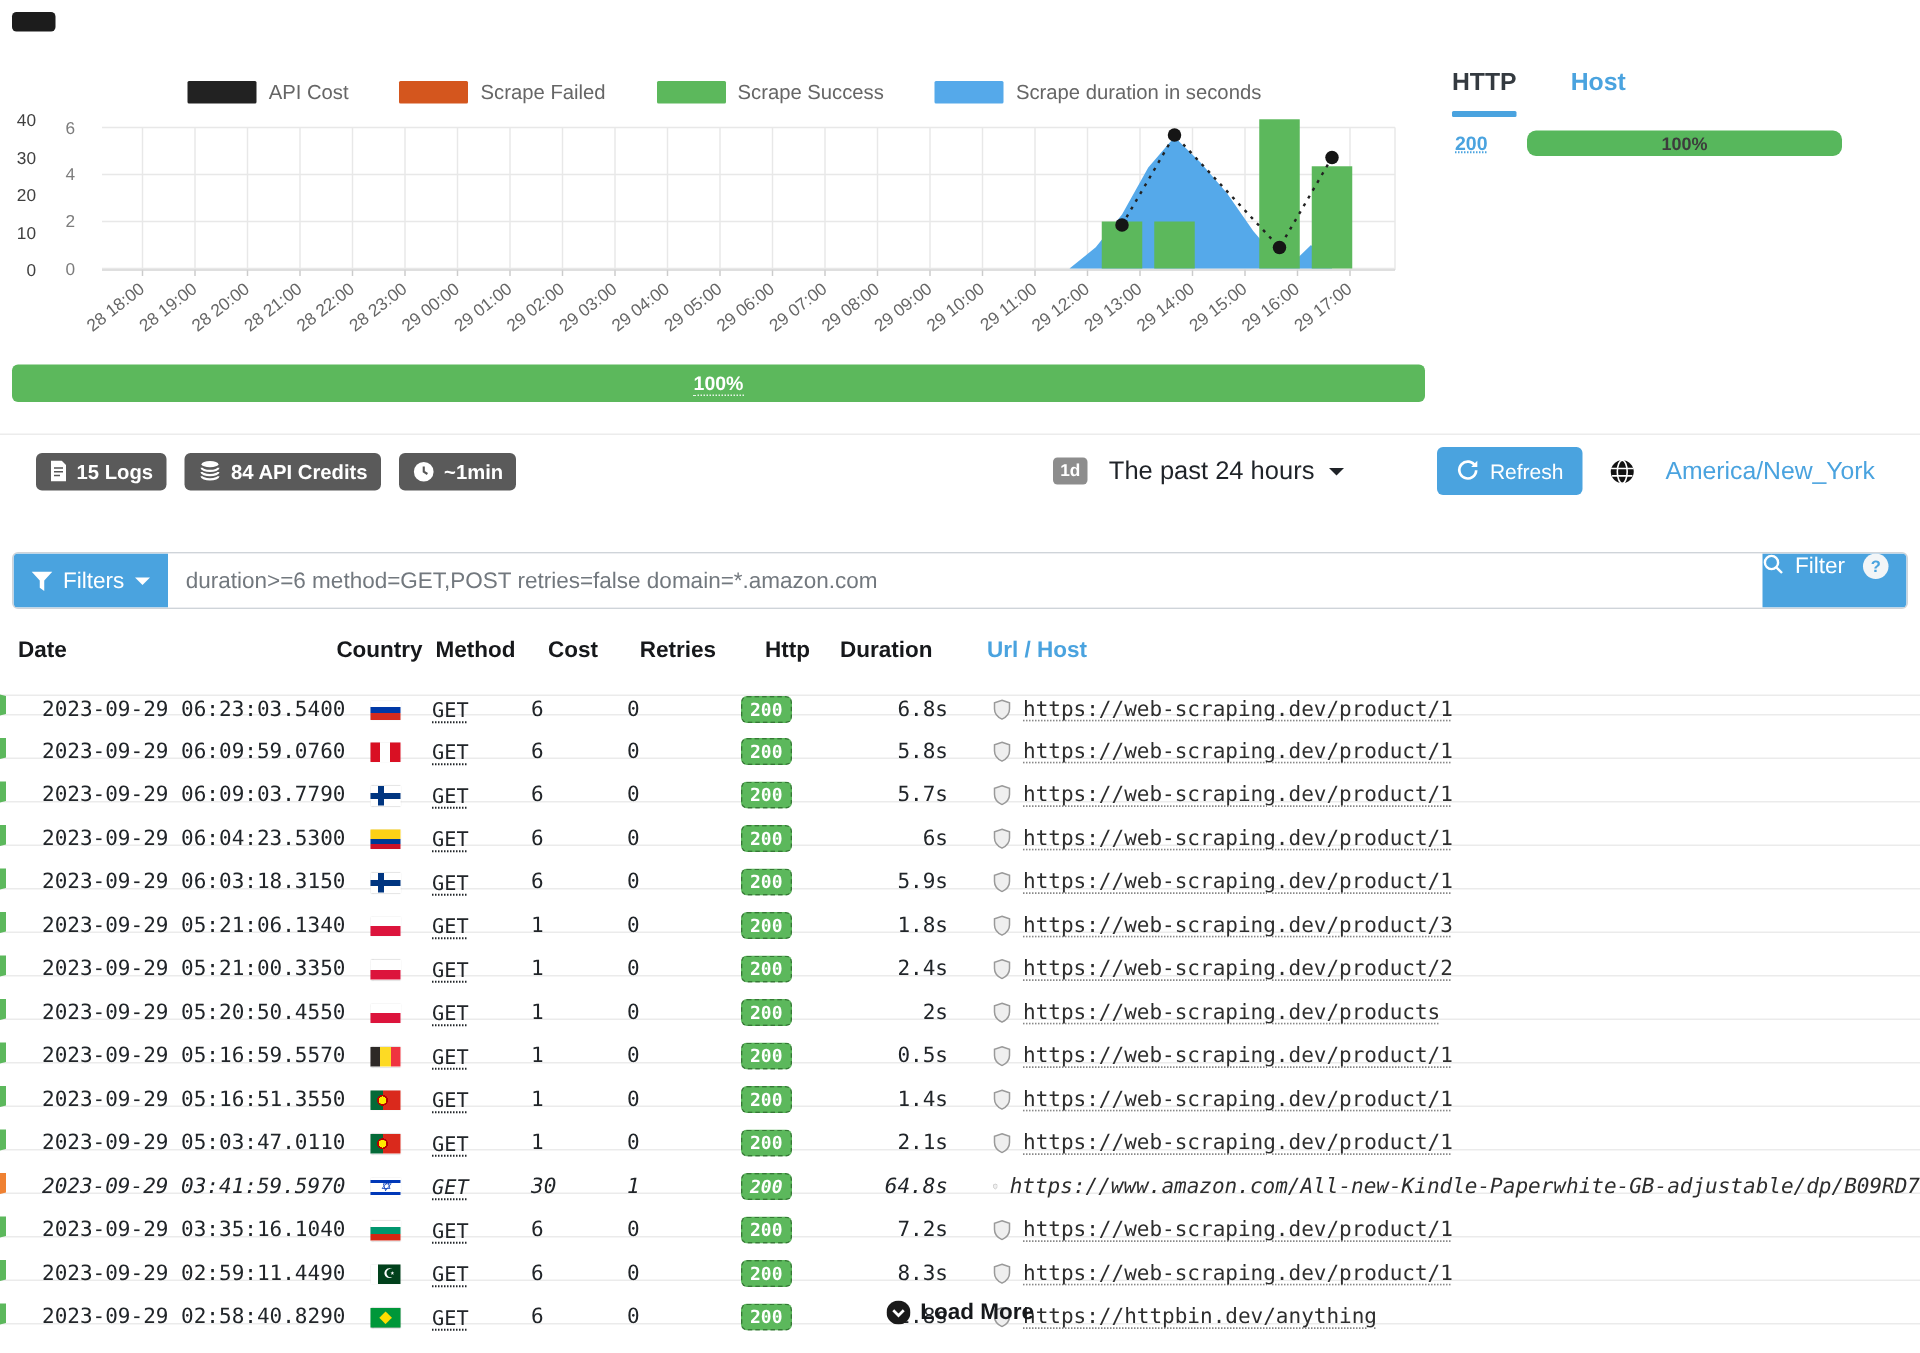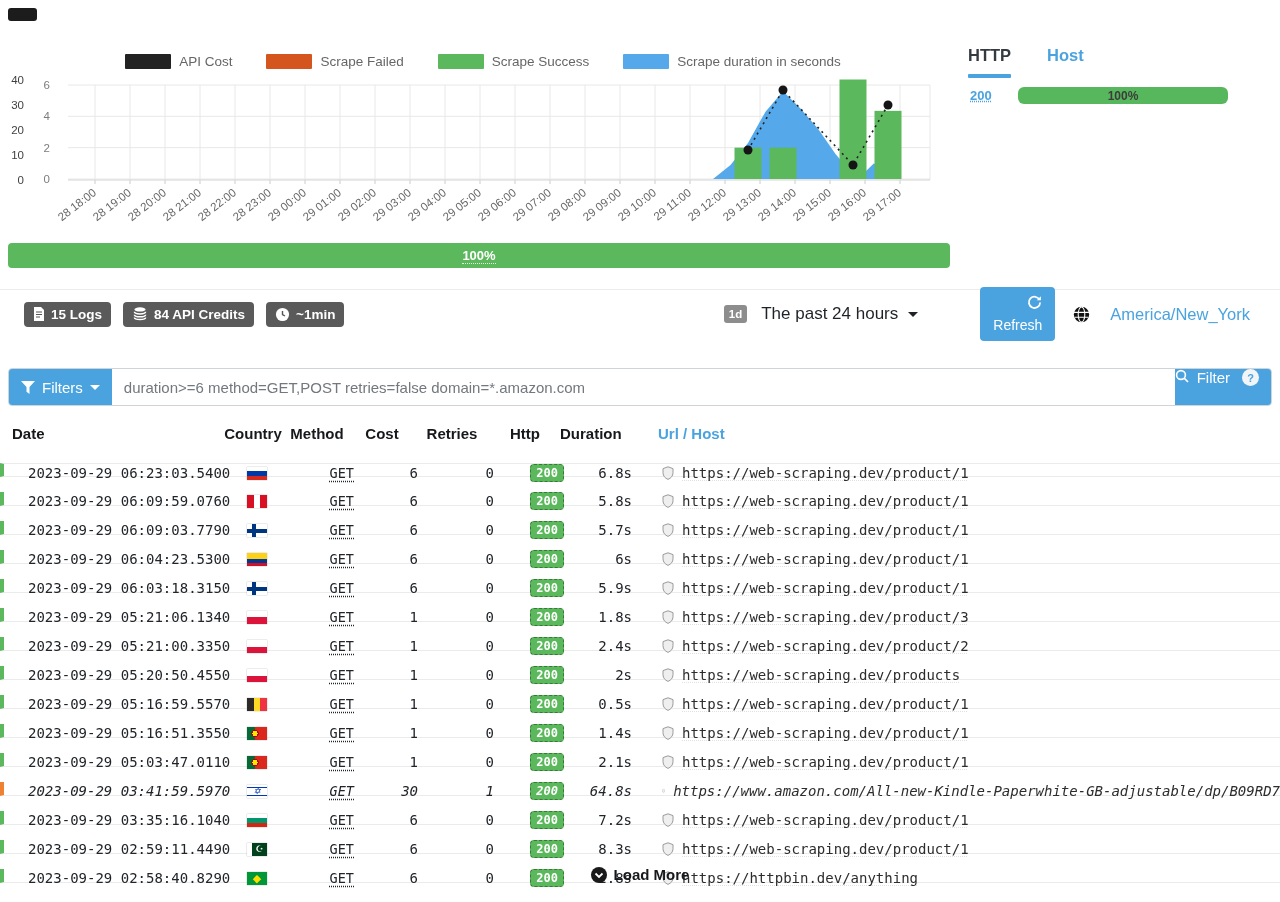--- a/index.html
+++ b/index.html
@@ -40,21 +40,21 @@
   .divider { position:absolute; left:0; top:289px; width:1280px; height:1px; background:#ececec; }
 
   
   .stats-row { position:absolute; left:0; top:296px; width:1280px; height:36px; display:flex; align-items:center; justify-content:space-between; padding:0 30px 0 24px; }
   .badges { display:flex; gap:12px; }
   .badge-dark { display:flex; align-items:center; gap:6px; background:#5a5a5a; color:#fff; font-size:13.5px; font-weight:700; border-radius:4px; padding:5px 9px; }
   .controls { display:flex; align-items:center; }
   .range-badge { background:#8d8d8d; color:#fff; font-size:11.5px; font-weight:700; border-radius:3px; padding:3px 5px; }
   .range-label { font-size:17px; color:#1f2328; margin:0 10px 0 14px; cursor:pointer; display:flex; align-items:center; gap:10px; }
   .caret { display:inline-block; width:0; height:0; border-left:5px solid transparent; border-right:5px solid transparent; border-top:5px solid #1f2328; }
-  .btn-refresh { display:flex; align-items:flex-end; gap:7px; background:#4aa3df; border:none; color:#fff; font-family:inherit; font-size:14px; border-radius:4px; padding:8px 13px; margin-left:52px; cursor:pointer;flex-direction:column; }
+  .btn-refresh { display:flex; align-items:flex-start; gap:7px; background:#4aa3df; border:none; color:#fff; font-family:inherit; font-size:14px; border-radius:4px; padding:8px 13px; margin-left:52px; cursor:pointer; }
   .tz { display:flex; align-items:center; gap:20px; margin-left:18px; cursor:pointer; }
   .tz span { color:#4aa3df; font-size:16.5px; }
 
   
   .filter-row { position:absolute; left:8px; top:368px; width:1264px; height:38px; border:1px solid #cfd4d9; border-radius:4px; display:flex; overflow:hidden; background:#fff; }
   .btn-filters { display:flex; align-items:center; gap:7px; background:#4aa3df; border:none; color:#fff; font-family:inherit; font-size:15px; padding:0 12px; cursor:pointer; }
   .filter-input { flex:1; border:none; outline:none; font-family:inherit; font-size:15px; padding:0 12px; color:#212529; }
   .filter-input::placeholder { color:#72787e; opacity:1; }
   .btn-filter { display:flex; align-items:flex-start; gap:8px; background:#4aa3df; border:none; color:#fff; font-family:inherit; font-size:15px; padding:0 12px 0 0; cursor:pointer; }
   .help-circle { width:17px; height:17px; border-radius:50%; background:#f2f5f7; color:#4aa3df; font-size:11px; font-weight:700; display:flex; align-items:center; justify-content:center; margin-left:4px; cursor:pointer; }
@@ -65,21 +65,21 @@
   .thead { height:30px; font-size:15px; font-weight:700; color:#16181b; }
   .thead .h-date { padding-left:12px; }
   .thead .h-center { text-align:center; }
   .thead .h-right { text-align:left; padding-right:20px; }
   .thead .h-url { color:#4aa3df; padding-left:10px; }
   .trow { height:14px; border-bottom:1px solid #ebebeb; border-left:4px solid #5cb85c; cursor:pointer;margin-top:15px; }
   .trow:first-of-type { border-top:1px solid #ebebeb; }
   .trow.row-warning { border-left-color:#ef8132;font-style:italic; }
   .mono { font-family:"DejaVu Sans Mono", monospace; }
   .tc-date { font-size:14px; padding-left:24px; white-space:nowrap; }
-  .tc-center { text-align:right; font-size:14px; }
+  .tc-center { text-align:left; font-size:14px; }
   .tc-right { text-align:right; padding-right:20px; font-size:14px; white-space:nowrap; }
   .tc-country { display:flex; justify-content:center; }
   .method-link { font-size:13.5px; text-decoration:underline dotted; text-underline-offset:3px; cursor:pointer; }
   .http-badge { display:inline-block; background:#5cb85c; border:1px dashed #357935; color:#fff; font-size:12px; font-weight:700; padding:1px 5px; border-radius:4px; cursor:pointer; }
   .tc-url { display:flex; align-items:center; gap:8px; padding-left:10px; overflow:hidden; white-space:nowrap; }
   .url-link { font-size:14px; color:#2d2d2d; text-decoration:underline dotted #888; text-underline-offset:3px; cursor:pointer; white-space:nowrap; }
   .url-link.plain { text-decoration:none; }
 
   
   .flag { width:20px; height:13px; display:inline-block; position:relative; box-shadow:0 0 1px rgba(0,0,0,.45); flex:none; }

